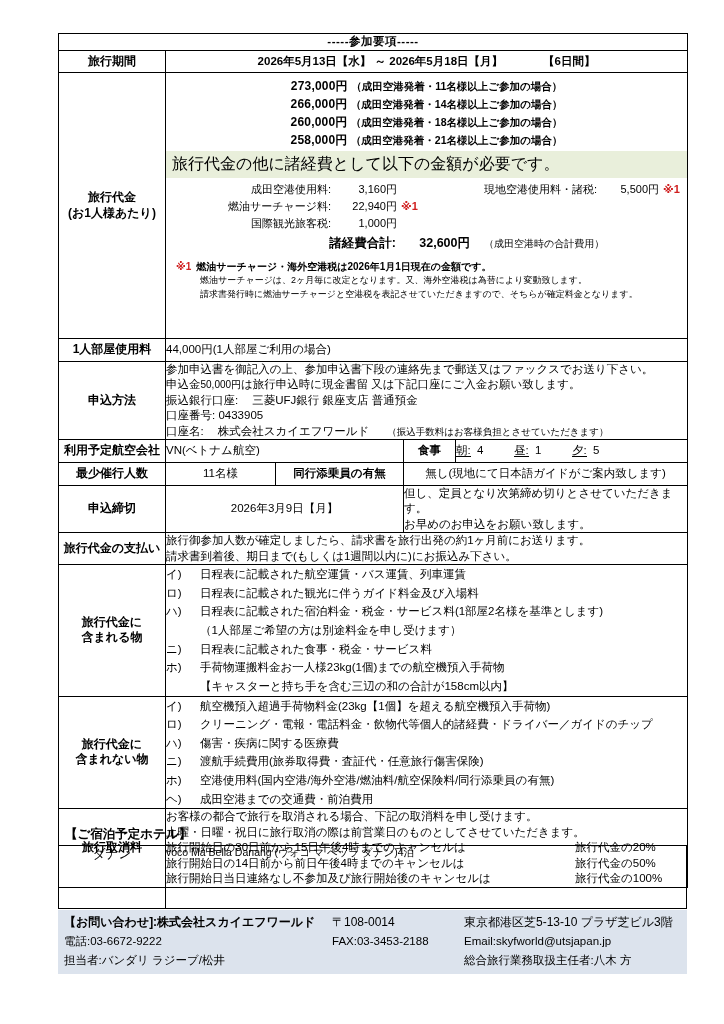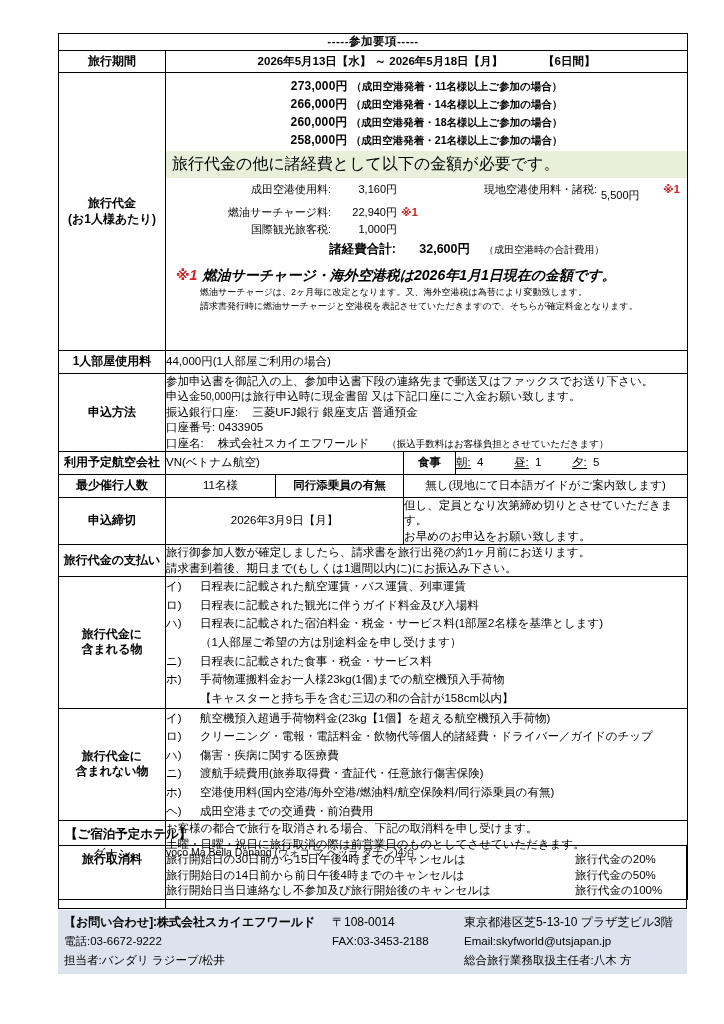--- a/index.html
+++ b/index.html
@@ -110,22 +110,21 @@
     padding-left: 4px;
     width: 24px;
   }
   .fee-row .f-label2 {
     width: 172px;
     text-align: right;
     padding-right: 4px;
   }
   .fee-row .f-amt2 {
     width: 58px;
-    text-align: left;
-    margin-top: 6px;
+    text-align: right;
   }
   .total-row {
     display: flex;
     line-height: 1.9;
     font-size: 11px;
   }
   .total-row .t-label {
     width: 230px;
     text-align: right;
     font-weight: bold;
@@ -144,22 +143,21 @@
     align-self: center;
   }
 
   .note-block {
     padding: 3px 0 6px 10px;
     font-size: 10px;
     line-height: 1.5;
   }
   .note-head {
     font-weight: bold;
-    font-size: 14px;
-    font-style: italic;
+    font-size: 10px;
   }
   .note-head .mk {
     color: #d02020;
     font-weight: bold;
     padding-right: 5px;
   }
   .note-sub {
     padding-left: 24px;
     font-size: 9px;
     line-height: 1.55;

